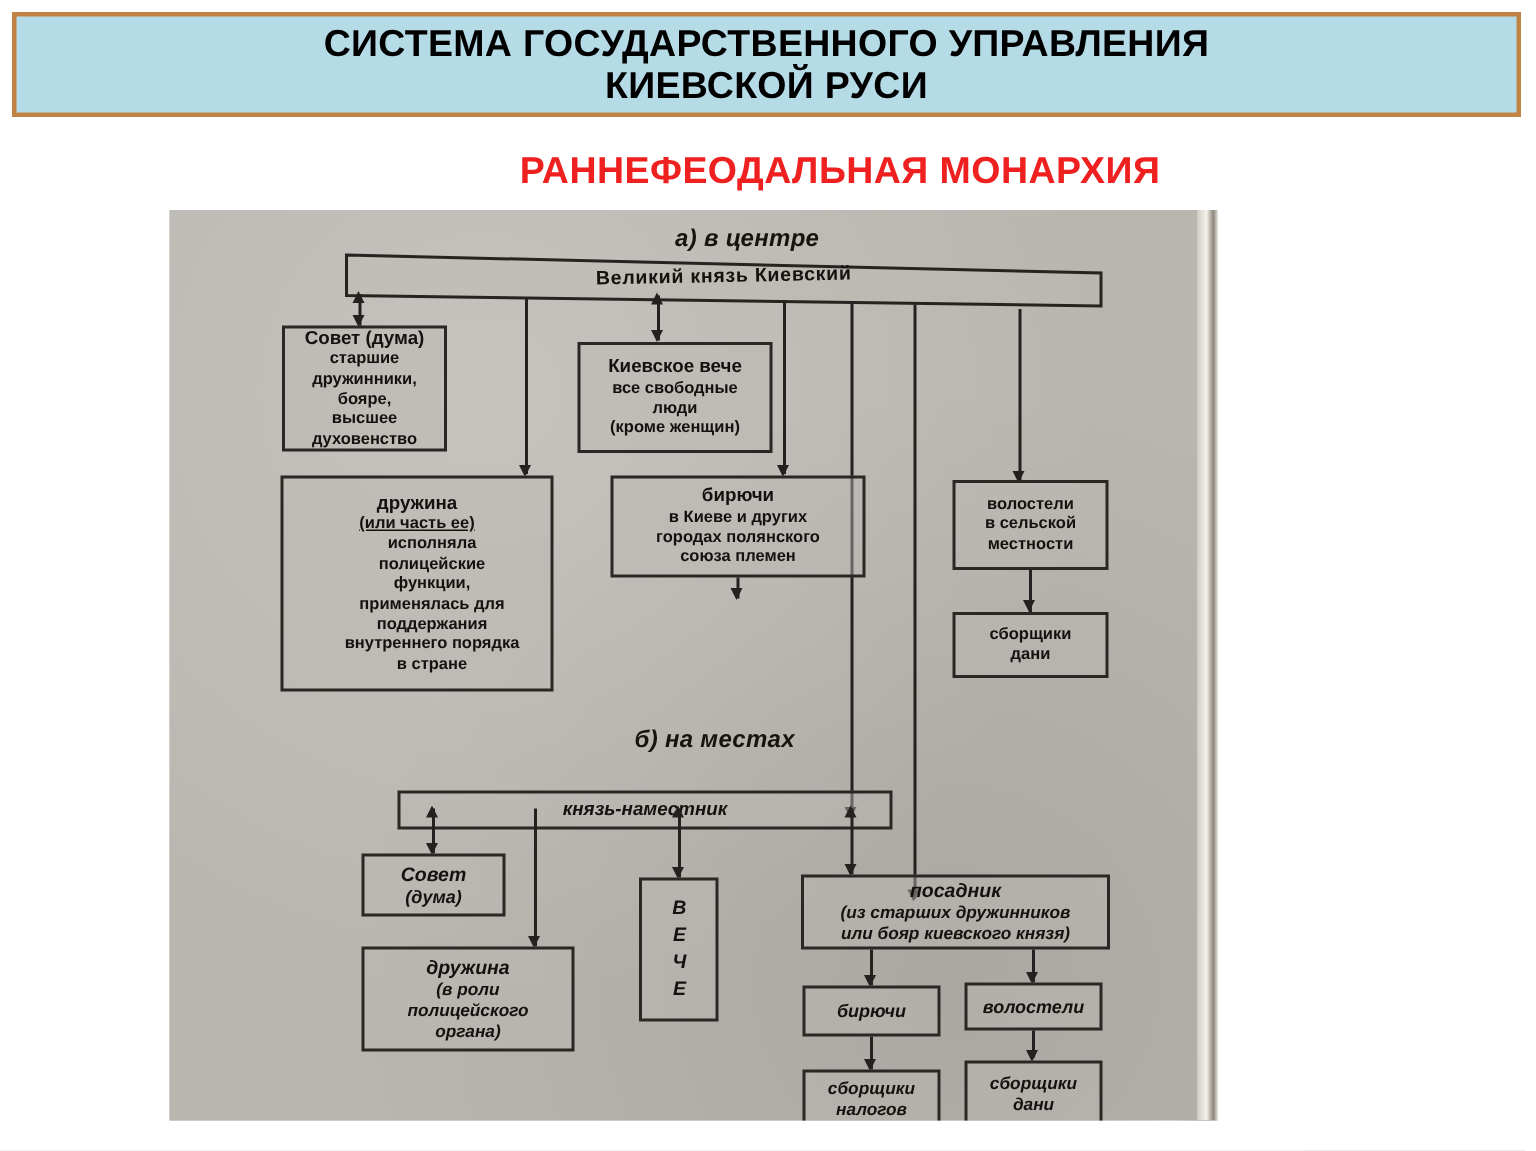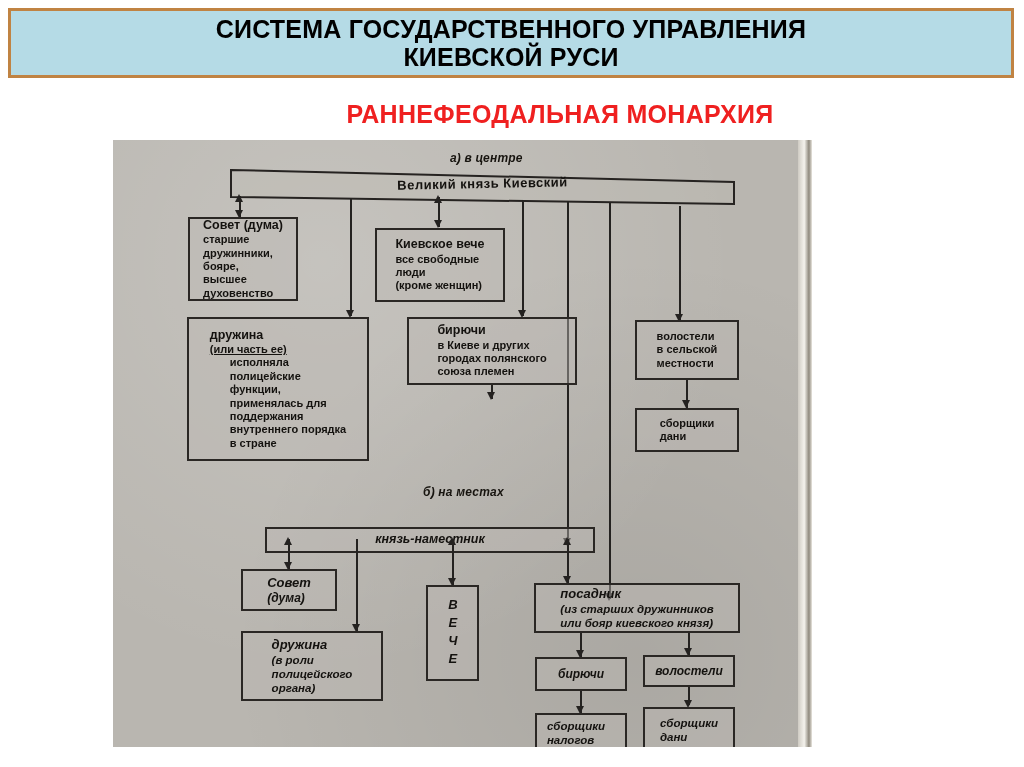--- a/index.html
+++ b/index.html
@@ -53,29 +53,29 @@
     background:
       radial-gradient(ellipse at 30% 20%, rgba(255,255,255,.18), rgba(255,255,255,0) 60%),
       radial-gradient(ellipse at 75% 85%, rgba(0,0,0,.08), rgba(0,0,0,0) 55%);
     pointer-events:none;
   }
 
   
   .box{
     position:absolute; box-sizing:border-box;
     border:2px solid #2a2724; background:rgba(188,185,179,.45);
-    display:flex; align-items:center; justify-content:center; 
+    display:flex; align-items:center; justify-content:center; text-align:center;
     color:#14120f; line-height:1.22; padding:2px 3px;
   }
   .b-bold{ font-weight:bold; }
   .ital{ font-style:italic; font-weight:bold; }
   .ttl{ font-weight:bold; display:block; }
   .sec-label{
     position:absolute; font-style:italic; font-weight:bold; color:#17140f;
-    font-size:12px; letter-spacing:.2px;
+    font-size:16px; letter-spacing:.2px;
   }
 
   
   .ln{ position:absolute; background:#242220; }
   .vl{ width:2px; }
 
   
   .ar-d, .ar-u{ position:absolute; width:0; height:0; }
   .ar-d{ border-left:4.5px solid transparent; border-right:4.5px solid transparent; border-top:8px solid #242220; }
   .ar-u{ border-left:4.5px solid transparent; border-right:4.5px solid transparent; border-bottom:8px solid #242220; }
@@ -150,21 +150,21 @@
       <div>
         <span class="ttl" style="font-size:12.5px;">Совет (дума)</span>
         <span class="b-bold" style="white-space:pre-line;">старшие
 дружинники,
 бояре,
 высшее
 духовенство</span>
       </div>
     </div>
 
-    <div class="box" style="left:262px; top:88px; width:130px; height:74px; font-size:11px;">
+    <div class="box" style="left:272px; top:88px; width:130px; height:74px; font-size:11px;">
       <div>
         <span class="ttl" style="font-size:12.5px;">Киевское вече</span>
         <span class="b-bold" style="white-space:pre-line;">все свободные
 люди
 (кроме женщин)</span>
       </div>
     </div>
 
     <div class="box" style="left:74px; top:177px; width:182px; height:144px; font-size:11px;">
       <div>

